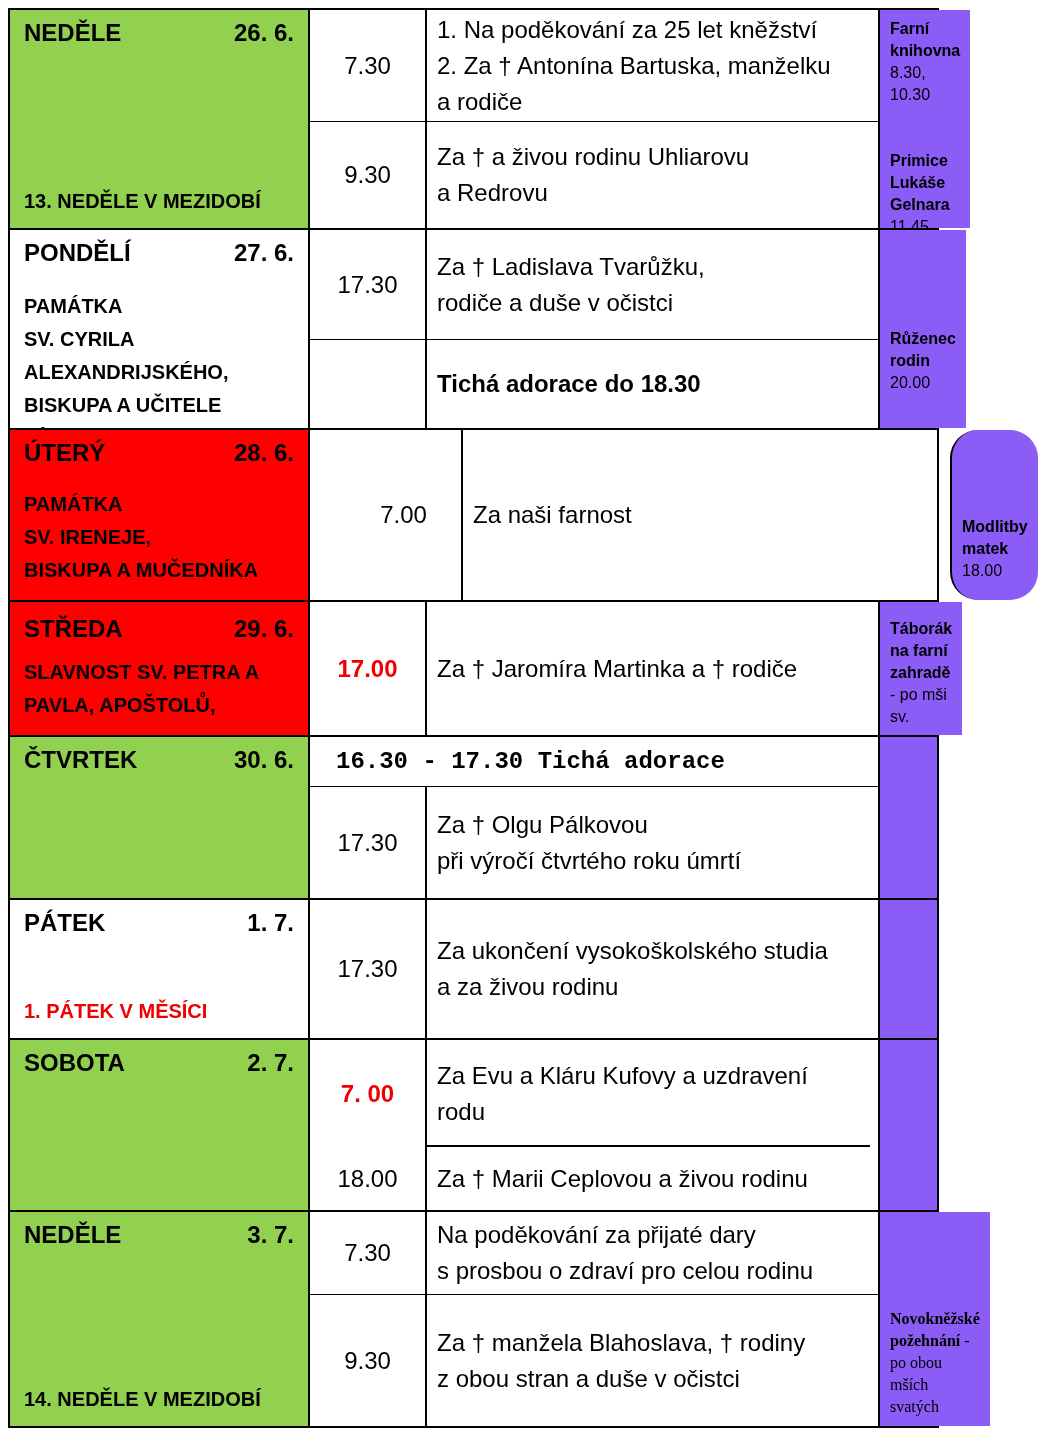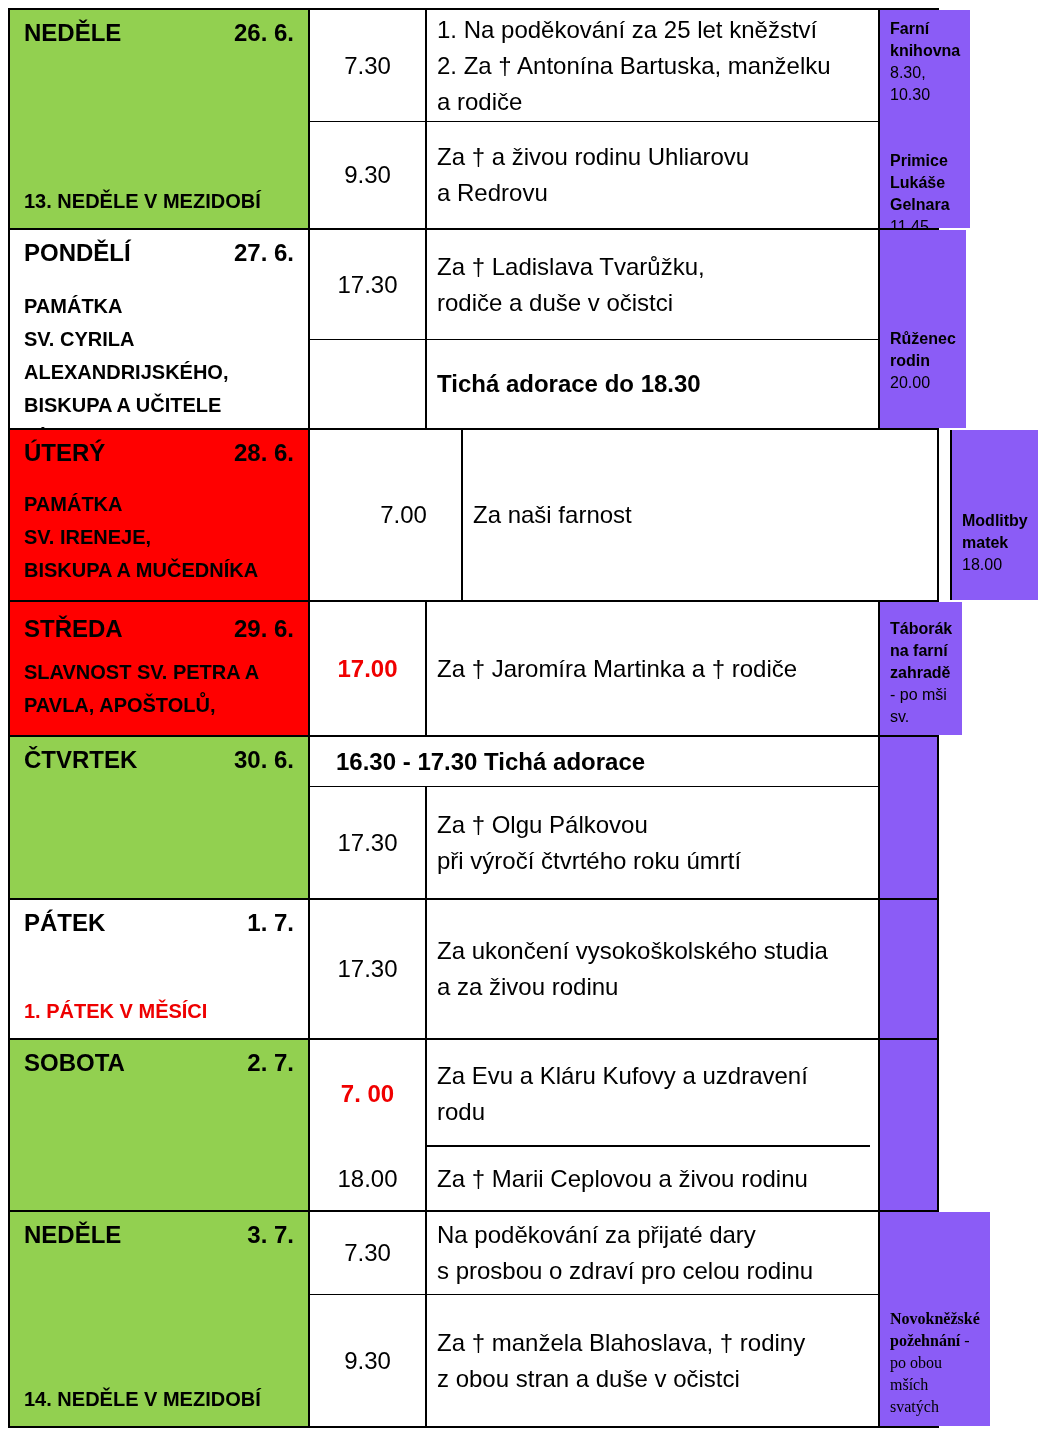--- a/index.html
+++ b/index.html
@@ -40,21 +40,21 @@
   .liturgy.gap-md { margin-top: 20px; }
   .liturgy.gap-sm { margin-top: 12px; }
   .liturgy.red-text { color: #ee0000; }
 
   
   .mass-col { width: 568px; flex: 0 0 568px; display: flex; flex-direction: column; }
   .sub { display: flex; border-bottom: 1px solid #000; flex: 1 1 auto; min-height: 0; }
   .sub:last-child { border-bottom: none; }
   .r1 .sub-a { height: 112px; flex: 0 0 112px; }
   .r2 .sub-a { height: 110px; flex: 0 0 110px; }
-  .r5 .sub-a { height: 50px;  flex: 0 0 50px; }
+  .r5 .sub-a { height: 50px;  flex: 0 0 50px; font-family: Liberation Mono, monospace; }
   .r7 .sub-a { height: 107px; flex: 0 0 107px; border-bottom: none; }
   .r8 .sub-a { height: 83px;  flex: 0 0 83px; }
 
   .time {
     width: 117px; flex: 0 0 117px;
     border-right: 2px solid #000;
     display: flex; align-items: center; justify-content: center;
     font-size: 24px;
   }
   .time.red-time { color: #f00000; font-weight: bold; }
@@ -79,21 +79,21 @@
     flex: 1 1 auto;
     border-left: 2px solid #000;
     background: #8b5cf6;
     padding: 8px 10px;
     font-size: 16px; line-height: 22px;
     display: flex; flex-direction: column;
   }
   .notes .b { font-weight: bold; }
   .notes.v-end { justify-content: flex-end; }
   .notes.pb-lg { padding-bottom: 34px; justify-content: flex-end; }
-  .notes.pb-sm { padding-bottom: 24px; }
+  .notes.pb-sm { padding-bottom: 18px; border-radius: 28px; }
   .notes.pt-md { padding-top: 16px; }
   .notes.v-center { justify-content: flex-end; font-family: Liberation Serif, serif; }
   .note-group2 { margin-top: 44px; }
 </style>
 </head>
 <body>
 
 <div class="page">
   <div class="table">
 

